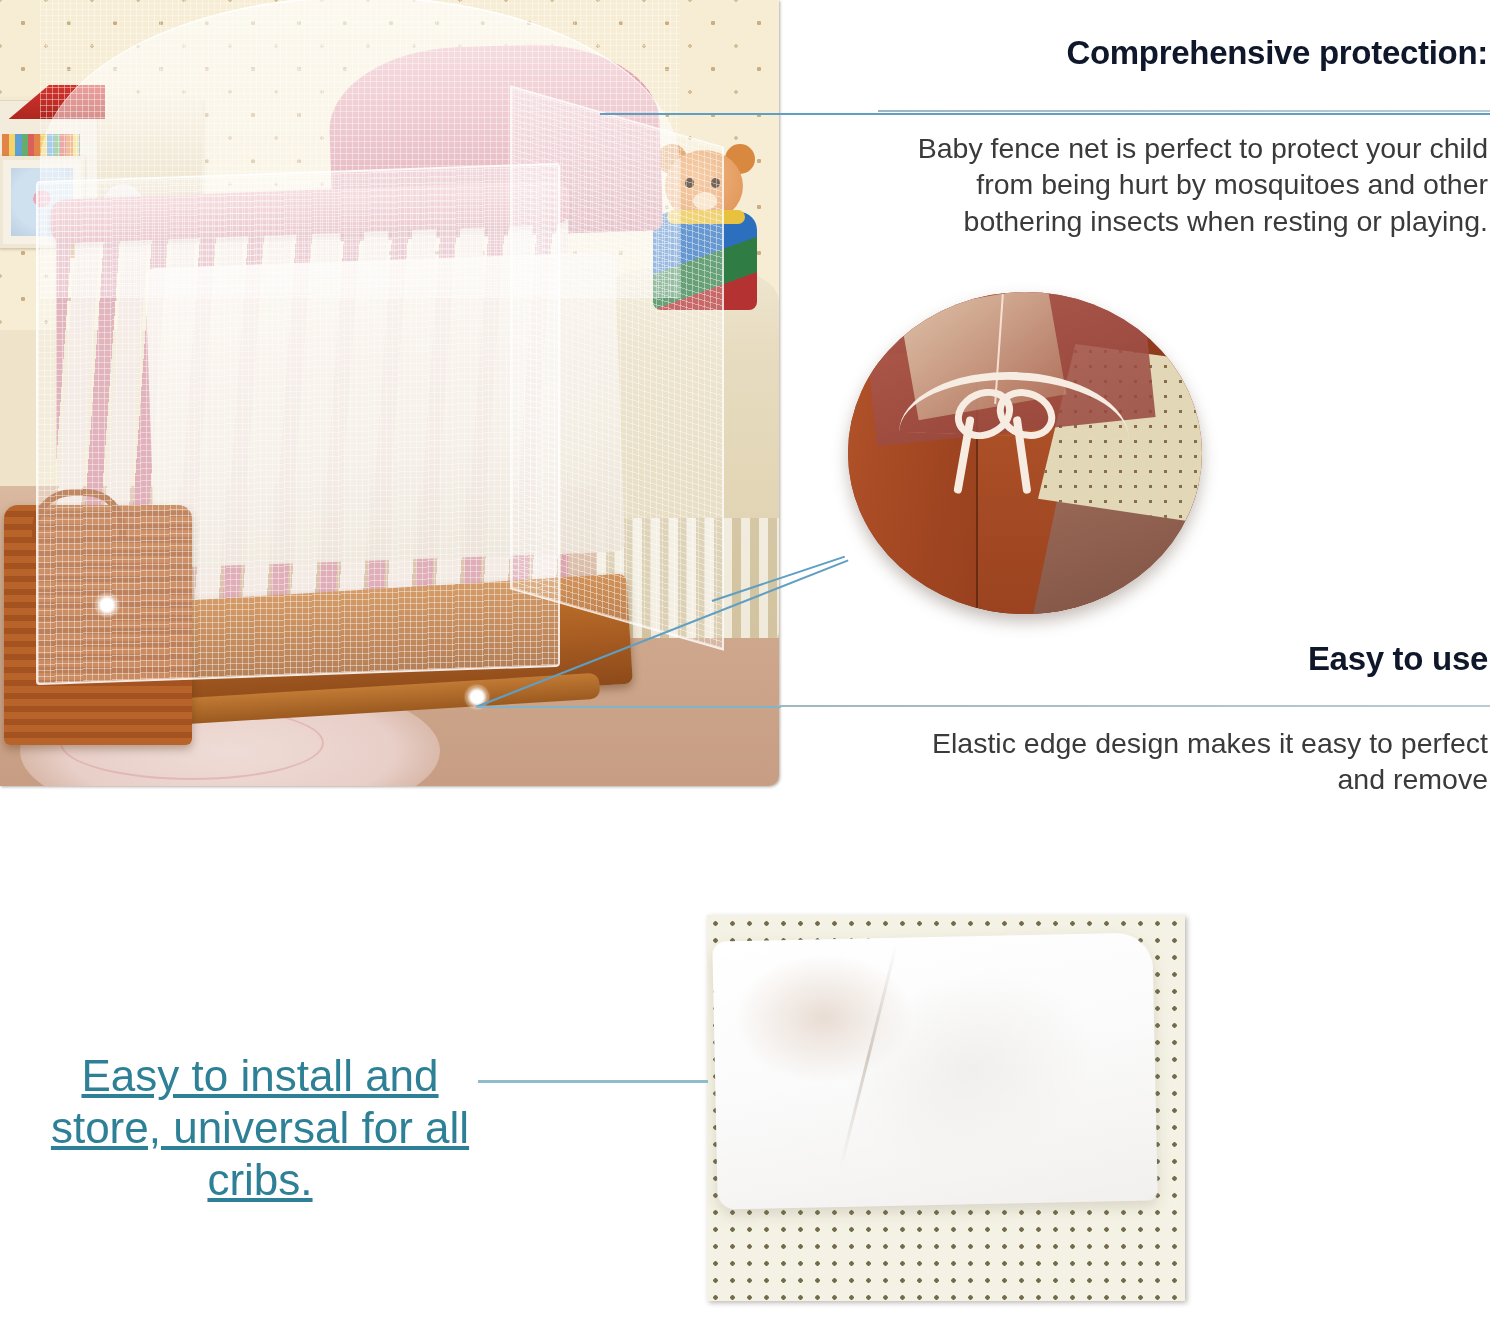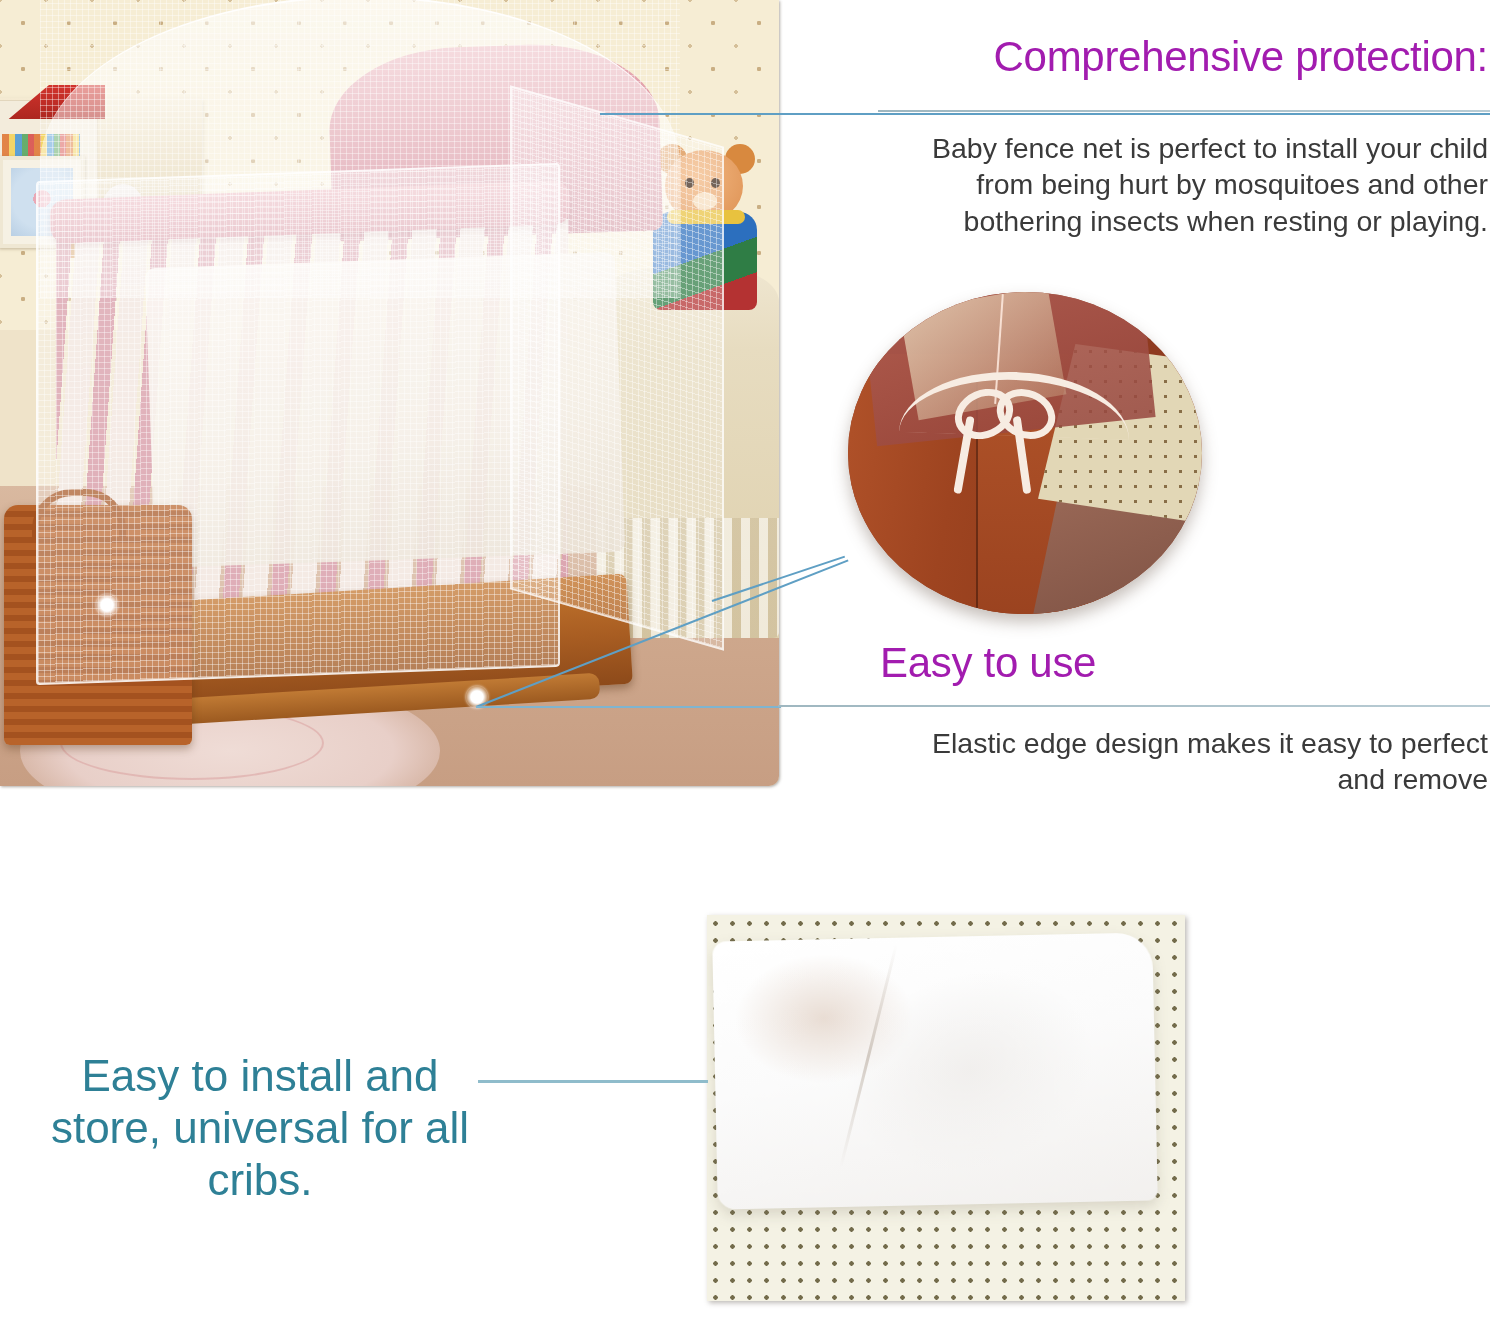--- a/index.html
+++ b/index.html
@@ -383,29 +383,29 @@
   .prod-fold {
     position:absolute; left:160px; top:26px;
     width:3px; height:230px;
     background: linear-gradient(180deg, rgba(205,196,186,.0), rgba(198,188,178,.75), rgba(205,196,186,.0));
     transform: rotate(14deg);
   }
 
   
   .heading {
     position:absolute;
-    font-size: 42px;
+    font-size: 33px;
     line-height: 1.02;
-    color: #a21caf;
-    font-weight: 400;
+    color: #0f172a;
+    font-weight: 700;
     letter-spacing: -0.3px;
     white-space: nowrap;
   }
   #heading-protection { left: 880px; top: 36px; width: 608px; text-align: right; }
-  #heading-easy-use  { left: 880px; top: 642px; width: 608px; }
+  #heading-easy-use  { left: 880px; top: 642px; width: 608px; text-align: right; }
 
   .heading-rule {
     position:absolute;
     height: 2px;
     background: linear-gradient(90deg,#9fb7c0,#b9ccd4);
   }
   #rule-protection { left: 878px; top: 110px; width: 612px; }
   #rule-easy-use   { left: 778px; top: 705px; width: 712px; }
 
   .body-text {
@@ -419,20 +419,21 @@
   #body-easy-use   { left: 880px; top: 725px; width: 608px; }
 
   .heading-left {
     position:absolute;
     left: 50px; top: 1050px;
     width: 420px;
     font-size: 44px;
     line-height: 1.18;
     color: #2e8096;
     text-align: center;
+    text-decoration: underline;
   }
 
   
   .connector {
     position:absolute;
     background: #5f9fc4;
     transform-origin: 0 50%;
   }
   #conn-top        { left: 600px; top: 113px; width: 890px; height: 2px; }
   #conn-circle-a   { left: 712px; top: 600px; width: 140px; height: 2px; transform: rotate(-18.5deg); }
@@ -522,21 +523,21 @@
   </div>
 
   <div class="connector" id="conn-top"></div>
   <div class="connector" id="conn-circle-a"></div>
   <div class="connector" id="conn-circle-b"></div>
   <div class="connector" id="conn-easyuse"></div>
   <div class="connector" id="conn-bottom"></div>
 
   <div class="heading" id="heading-protection">Comprehensive protection:</div>
   <div class="heading-rule" id="rule-protection"></div>
-  <div class="body-text" id="body-protection">Baby fence net is perfect to install your child from being hurt by mosquitoes and other bothering insects when resting or playing.</div>
+  <div class="body-text" id="body-protection">Baby fence net is perfect to protect your child from being hurt by mosquitoes and other bothering insects when resting or playing.</div>
 
   <div class="heading" id="heading-easy-use">Easy to use</div>
   <div class="heading-rule" id="rule-easy-use"></div>
   <div class="body-text" id="body-easy-use">Elastic edge design makes it easy to perfect and remove</div>
 
   <div class="heading-left">Easy to install and store, universal for all cribs.</div>
 
 </div>
 
 </body></html>

